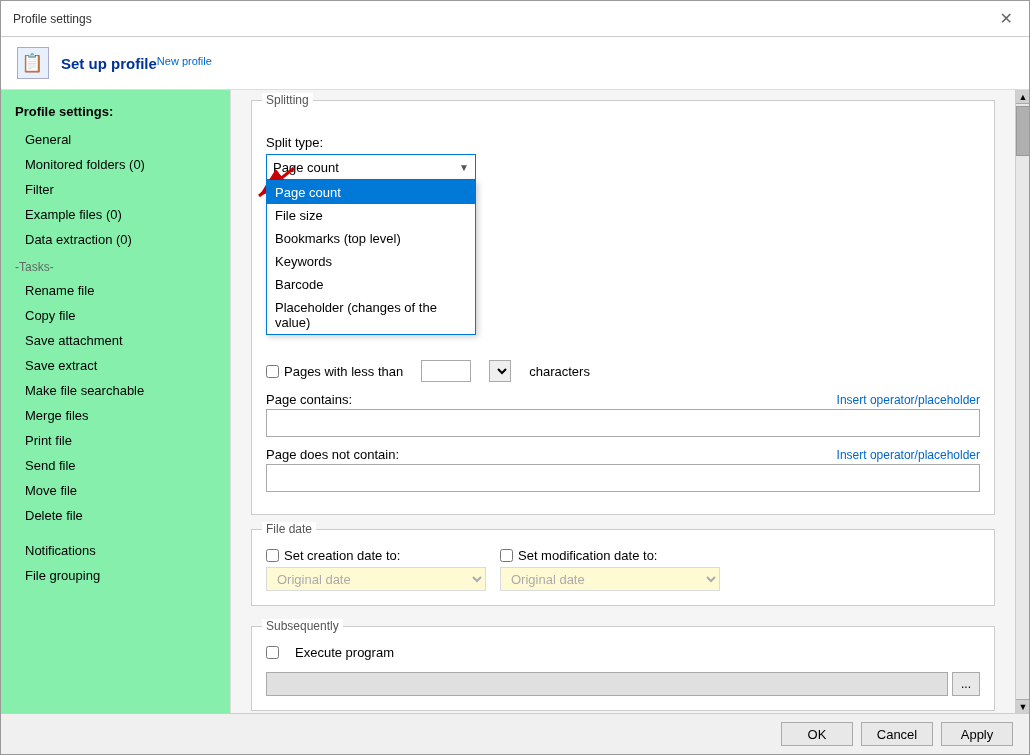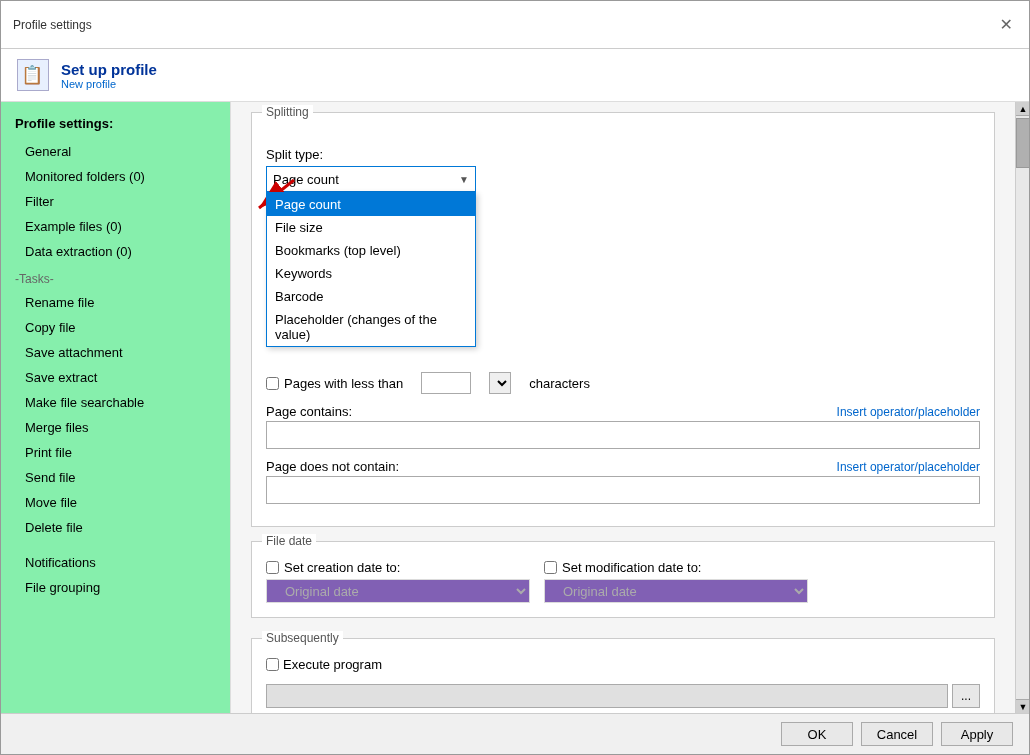--- a/index.html
+++ b/index.html
@@ -18,21 +18,21 @@
       flex-direction: column;
       position: relative;
     }
     .title-bar {
       background: #fff;
       padding: 8px 12px;
       display: flex;
       align-items: center;
       justify-content: space-between;
       border-bottom: 1px solid #ccc;
-      height: 48px;
+      height: 36px;
     }
     .title-bar-text {
       font-size: 12px;
       color: #333;
     }
     .close-btn {
       cursor: pointer;
       font-size: 16px;
       color: #666;
       background: none;
@@ -50,21 +50,21 @@
     .header-icon {
       width: 32px;
       height: 32px;
       background: #e8f0fe;
       border: 1px solid #aac;
       display: flex;
       align-items: center;
       justify-content: center;
       font-size: 18px;
     }
-    .header-texts { display: flex; flex-direction: column; }
+    .header-texts { display: flex; flex-direction: row; }
     .header-title { font-size: 15px; font-weight: 600; color: #003399; }
     .header-subtitle { font-size: 11px; color: #0066cc; }
     .main-body {
       display: flex;
       flex: 1;
       overflow: hidden;
     }
     .sidebar {
       width: 230px;
       background: #86efac;
@@ -184,30 +184,30 @@
       height: 28px;
       border: 1px solid #aaa;
       background: #fff;
       margin-bottom: 8px;
     }
     .file-date-section { margin-top: 6px; }
     .date-row { display: flex; align-items: center; gap: 14px; flex-wrap: wrap; }
     .date-group { display: flex; flex-direction: column; gap: 4px; }
     .date-checkbox-row { display: flex; align-items: center; gap: 5px; }
     .date-select {
-      width: 264px;
+      width: 220px;
       height: 24px;
       border: 1px solid #ccc;
-      background: #4c1d95;
+      background: #fef9c3;
       color: #888;
       font-size: 13px;
-      padding: 0 14px;
+      padding: 0 6px;
     }
     .subsequently-section { margin-top: 20px; }
-    .exec-row { display: flex; align-items: center; gap: 4px; margin-bottom: 8px; }
+    .exec-row { display: flex; align-items: center; gap: 16px; margin-bottom: 8px; }
     .exec-input {
       width: calc(100% - 40px);
       height: 24px;
       border: 1px solid #aaa;
       background: #e0e0e0;
       margin-top: 4px;
     }
     .browse-btn {
       width: 28px;
       height: 24px;

